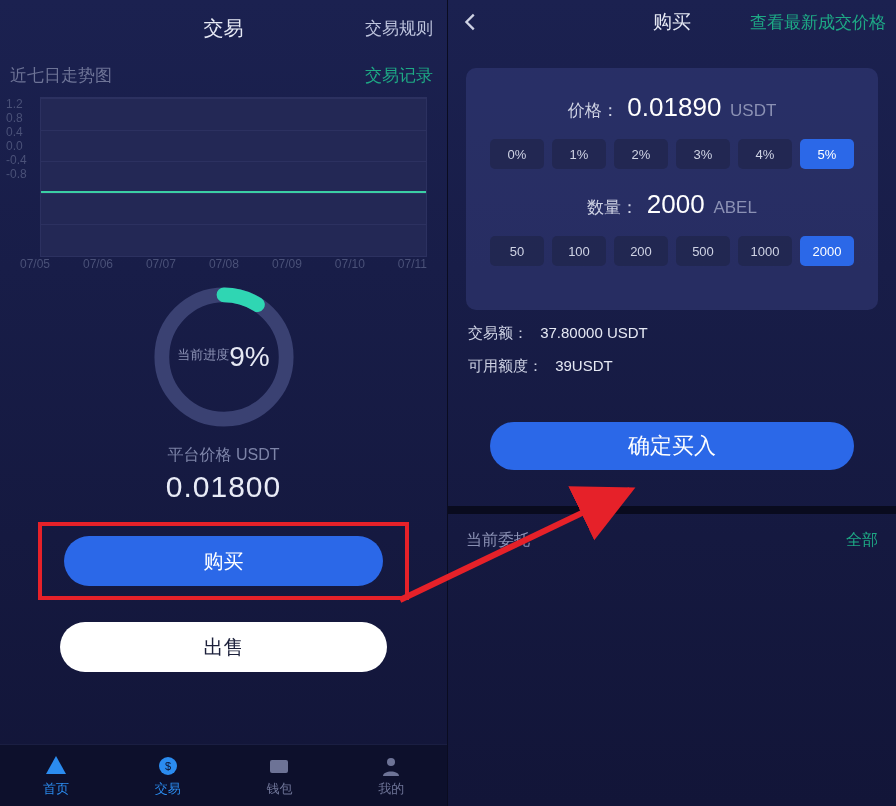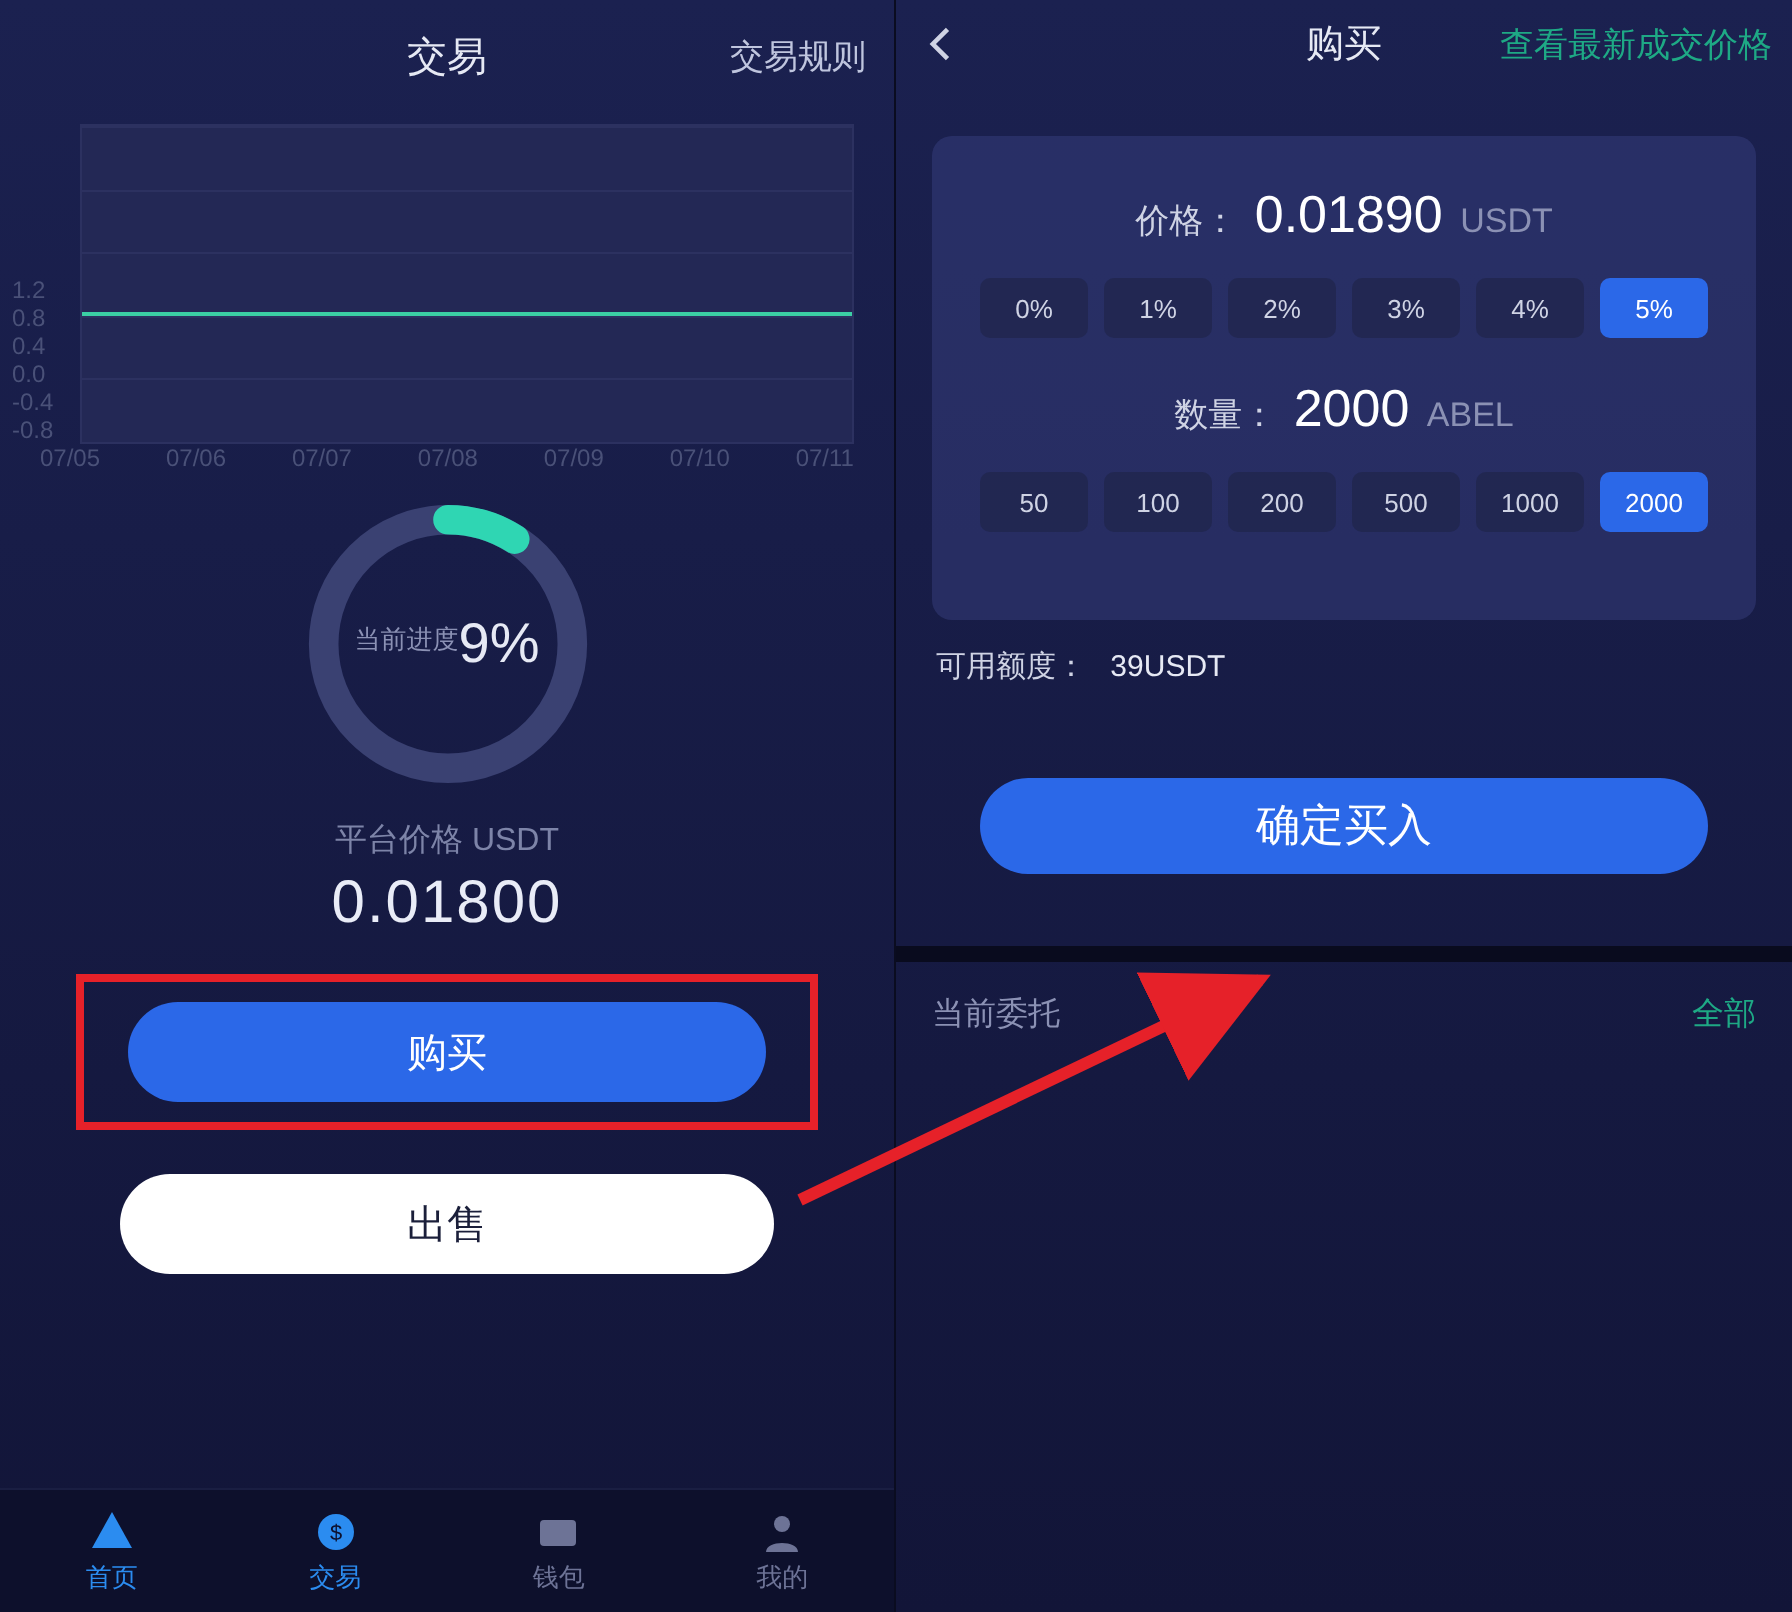--- a/index.html
+++ b/index.html
@@ -44,21 +44,21 @@
   .sub-row .link { color: #1ea985; }
 
   
   .chart-wrap {
     padding: 0 18px;
     position: relative;
     height: 180px;
   }
   .y-axis {
     position: absolute; left: 6px; top: 6px; height: 160px;
-    display: flex; flex-direction: column; justify-content: flex-end;
+    display: flex; flex-direction: column; justify-content: flex-start;
     font-size: 12px; color: #4a5178;
   }
   .plot {
     position: absolute; left: 40px; right: 20px; top: 6px; height: 160px;
     background: #232855;
     border: 1px solid #2c3160;
   }
   .grid-line {
     position: absolute; left: 0; right: 0; height: 0;
     border-top: 1px solid #2c3160;
@@ -176,20 +176,24 @@
 </style>
 </head>
 <body>
 
 <div class="screen screen-left">
   <div class="left-header">
     <div class="title">交易</div>
     <div class="rules">交易规则</div>
   </div>
 
+  <div class="sub-row">
+    <div class="label">近七日走势图</div>
+    <div class="link">交易记录</div>
+  </div>
 
   <div class="chart-wrap">
     <div class="y-axis" id="y-axis">
         <div>1.2</div>
         <div>0.8</div>
         <div>0.4</div>
         <div>0.0</div>
         <div>-0.4</div>
         <div>-0.8</div>
       </div>
@@ -297,20 +301,24 @@
         <div class="chip">50</div>
         <div class="chip">100</div>
         <div class="chip">200</div>
         <div class="chip">500</div>
         <div class="chip">1000</div>
         <div class="chip active">2000</div>
       </div>
   </div>
 
   <div class="info-line">
+    <span class="k">交易额：</span>
+    <span class="v">37.80000 USDT</span>
+  </div>
+  <div class="info-line">
     <span class="k">可用额度：</span>
     <span class="v">39USDT</span>
   </div>
 
   <div class="confirm-btn">确定买入</div>
 
   <div class="divider"></div>
 
   <div class="orders-head">
     <div>当前委托</div>

